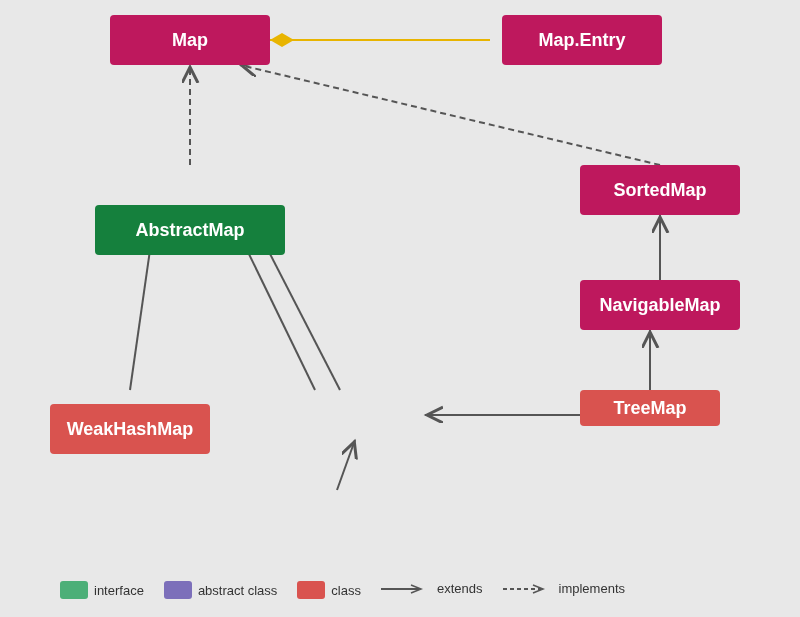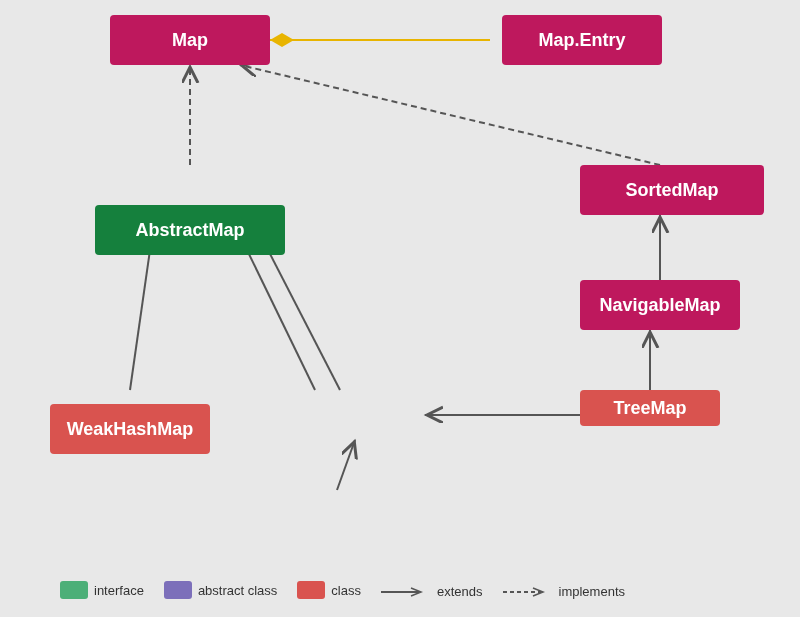--- a/index.html
+++ b/index.html
@@ -39,21 +39,21 @@
       width: 800px;
       height: 560px;
       pointer-events: none;
     }
 
     .legend {
       position: absolute;
       bottom: 18px;
       left: 60px;
       display: flex;
-      align-items: flex-end;
+      align-items: flex-start;
       gap: 20px;
       font-size: 13px;
       color: #333;
     }
     .legend-item {
       display: flex;
       align-items: center;
       gap: 6px;
     }
     .legend-box {
@@ -115,21 +115,21 @@
   </div>
 
   <div class="node green" style="left:490px; top:15px; width:160px; height:50px;margin-left:12px;">
     <span>Map.Entry</span>
   </div>
 
   <div class="node purple" style="left:95px; top:165px; width:190px; height:50px;">
     <span>AbstractMap</span>
   </div>
 
-  <div class="node green" style="left:580px; top:165px; width:184px; height:50px;">
+  <div class="node green" style="left:580px; top:165px; width:160px; height:50px;">
     <span>SortedMap</span>
   </div>
 
   <div class="node green" style="left:580px; top:280px; width:160px; height:50px;padding-left:16px;">
     <span>NavigableMap</span>
   </div>
 
   <div class="node red" style="left:50px; top:404px; width:160px; height:50px;">
     <span>WeakHashMap</span>
   </div>

